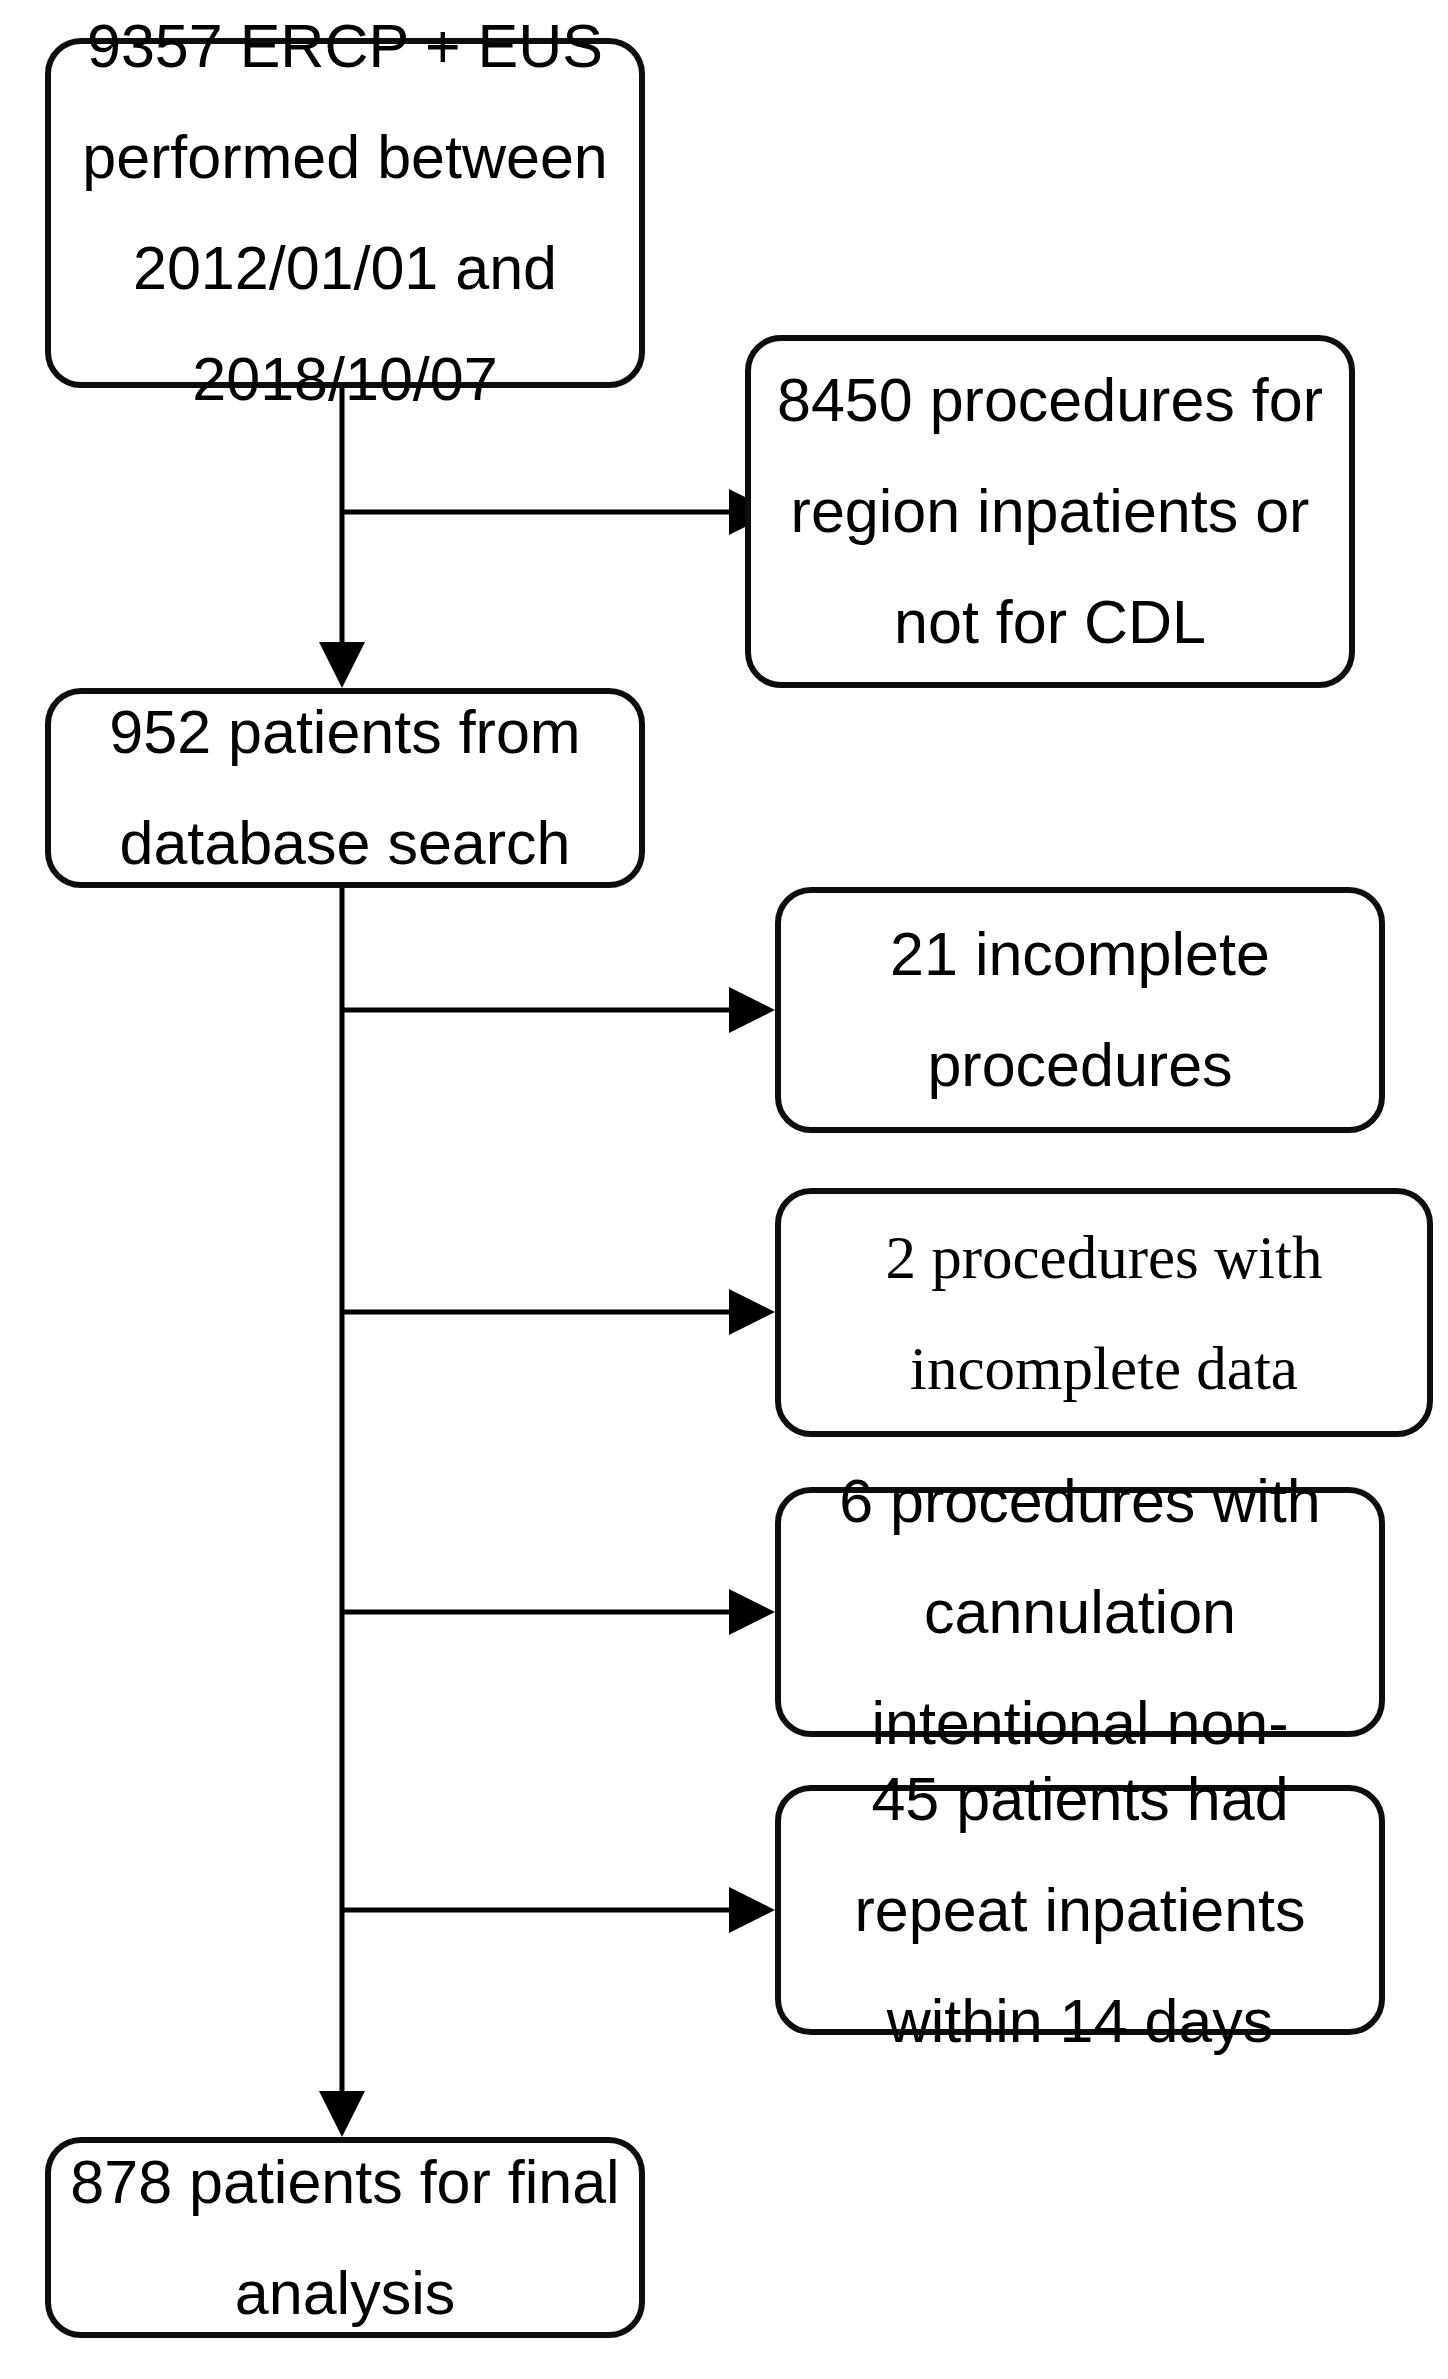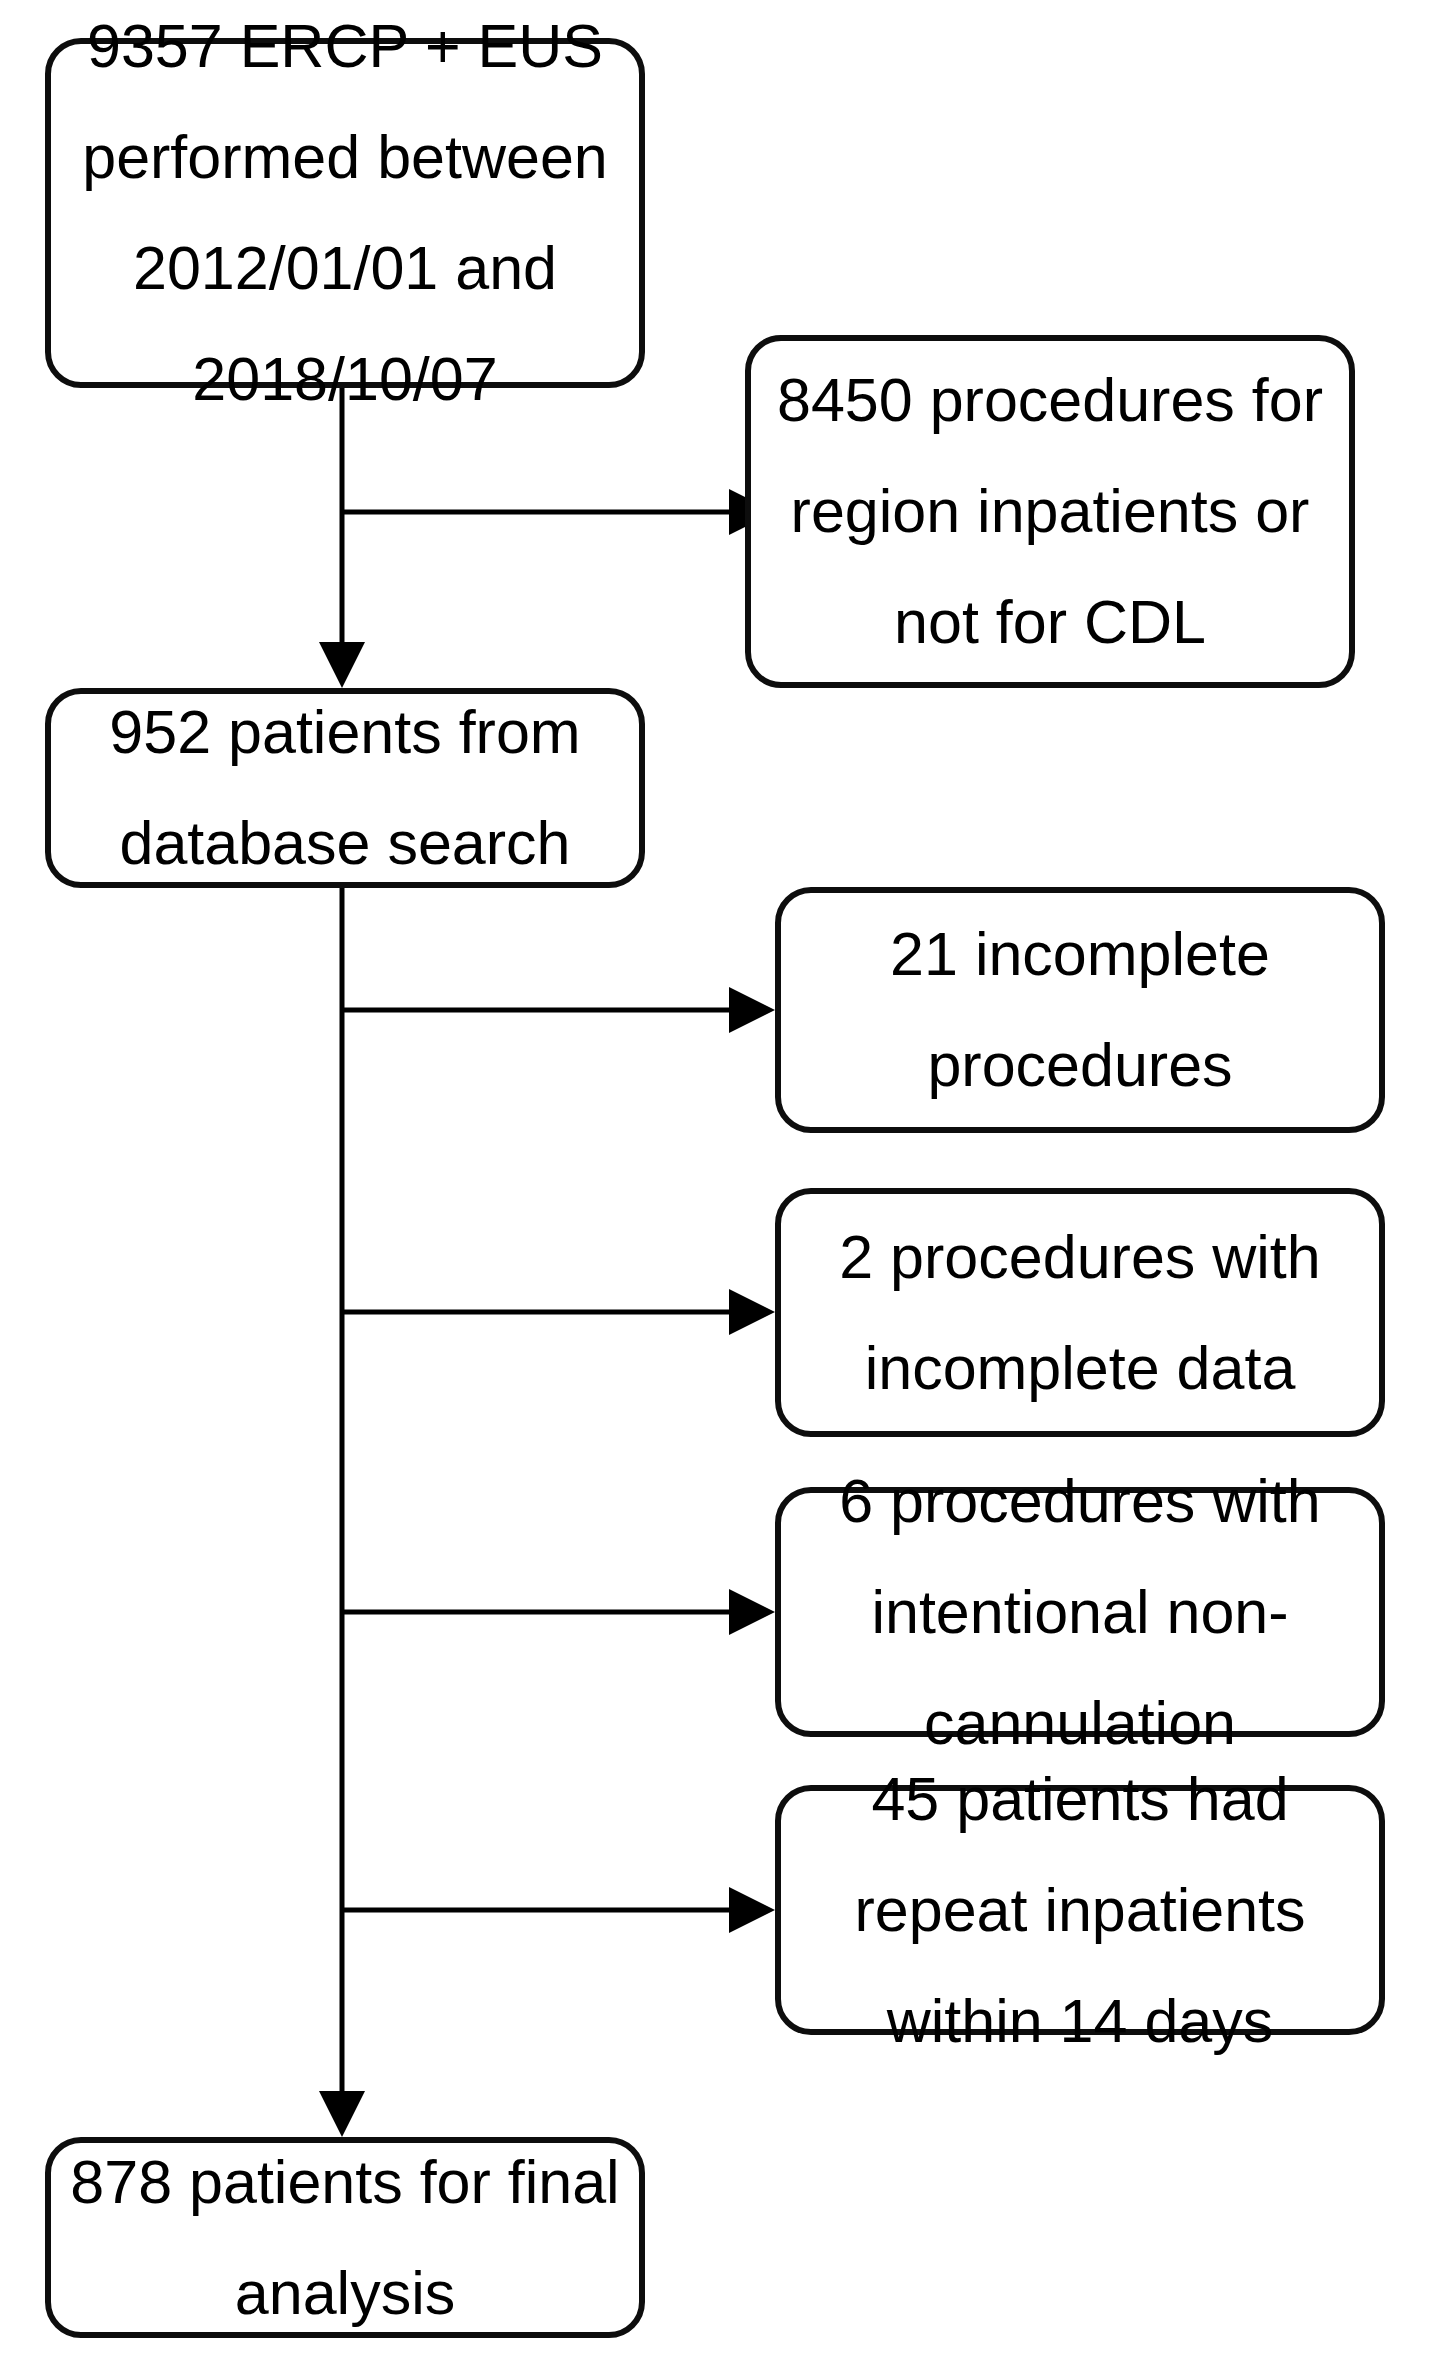--- a/index.html
+++ b/index.html
@@ -42,21 +42,21 @@
   .node .line { white-space: nowrap; }
 
   
   #node-start        { left: 45px;  top: 38px;   width: 600px; height: 350px; }
   #node-database     { left: 45px;  top: 688px;  width: 600px; height: 200px; }
   #node-final        { left: 45px;  top: 2137px; width: 600px; height: 201px; }
 
   
   #node-outpatients  { left: 745px; top: 335px;  width: 610px; height: 353px; }
   #node-incomplete-procedures { left: 775px; top: 887px;  width: 610px; height: 246px; }
-  #node-incomplete-data       { left: 775px; top: 1188px; width: 610px; height: 249px; }
+  #node-incomplete-data       { left: 775px; top: 1188px; width: 658px; height: 249px; font-family: Liberation Serif, serif; }
   #node-non-cannulation       { left: 775px; top: 1487px; width: 610px; height: 250px; }
   #node-repeat-procedures     { left: 775px; top: 1785px; width: 610px; height: 250px; }
 </style>
 </head>
 <body>
 
 <div class="canvas">
 
   <svg class="connectors" width="1448" height="2379" viewBox="0 0 1448 2379" stroke="#000000" fill="#000000">
 
@@ -110,22 +110,22 @@
     <div class="line">procedures</div>
   </div>
 
   <div class="node" id="node-incomplete-data">
     <div class="line">2 procedures with</div>
     <div class="line">incomplete data</div>
   </div>
 
   <div class="node" id="node-non-cannulation">
     <div class="line">6 procedures with</div>
+    <div class="line">cannulation</div>
     <div class="line">intentional non-</div>
-    <div class="line">cannulation</div>
   </div>
 
   <div class="node" id="node-repeat-procedures">
     <div class="line">45 patients had</div>
     <div class="line">repeat inpatients</div>
     <div class="line">within 14 days</div>
   </div>
 
 </div>
 

